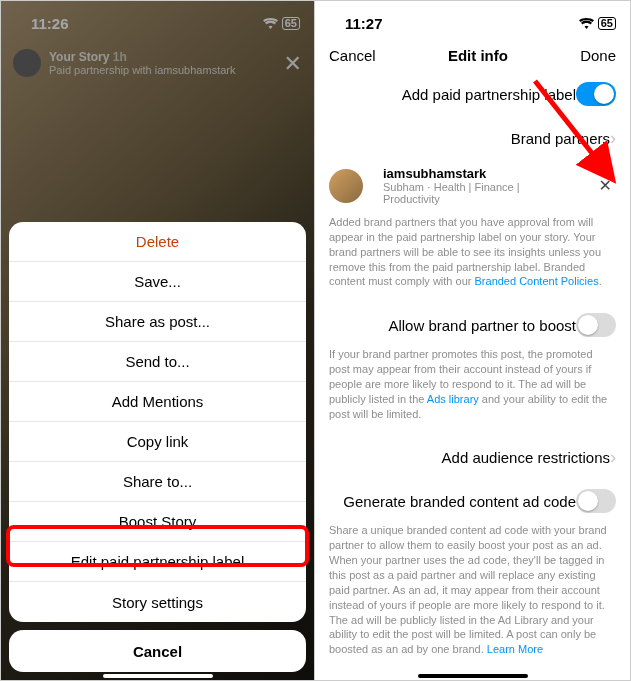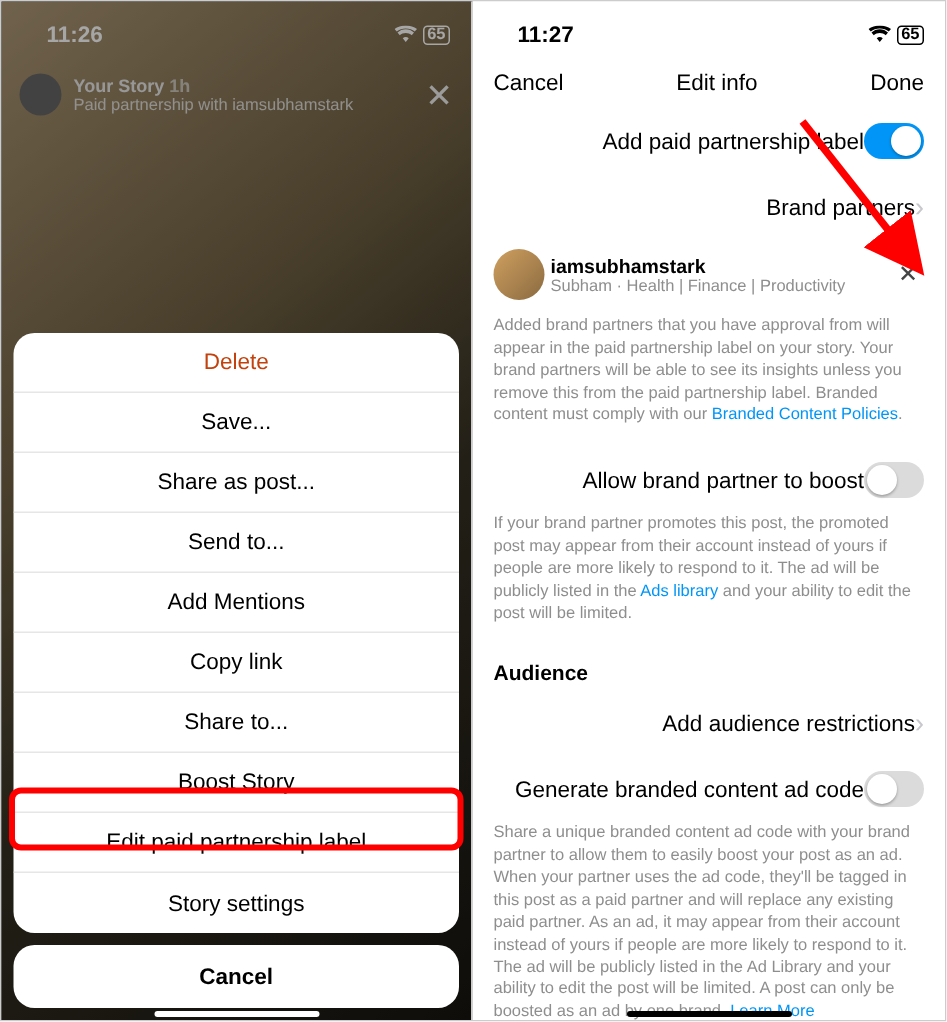--- a/index.html
+++ b/index.html
@@ -32,32 +32,32 @@
   .sheet-item:last-child { border-bottom: none; }
   .sheet-item.delete { color: #c2410c; }
   .cancel-btn { height: 42px; display: flex; align-items: center; justify-content: center; background: #fff; border-radius: 14px; font-size: 15px; font-weight: 600; color: #000; }
   .highlight { position: absolute; border: 4px solid #f00; border-radius: 8px; pointer-events: none; }
   .home-ind { position: absolute; bottom: 2px; left: 50%; transform: translateX(-50%); width: 110px; height: 4px; border-radius: 3px; }
   .home-white { background: #fff; }
   .home-black { background: #000; }
 
   
   .nav { display: flex; align-items: center; justify-content: space-between; padding: 2px 14px 8px; font-size: 15px; }
-  .nav .title { font-weight: 400; text-align: right; }
+  .nav .title { font-weight: 700; text-align: right; }
   .section { padding: 0 14px; }
   .row { display: flex; align-items: center; justify-content: flex-end; min-height: 44px; font-size: 15px; }
   .row .label { color: #000; }
   .toggle { width: 40px; height: 24px; border-radius: 12px; position: relative; }
   .toggle.on { background: #0095f6; }
   .toggle.off { background: #dbdbdb; }
   .toggle .knob { position: absolute; top: 2px; width: 20px; height: 20px; border-radius: 50%; background: #fff; box-shadow: 0 1px 2px rgba(0,0,0,0.3); }
   .toggle.on .knob { right: 2px; }
   .toggle.off .knob { left: 2px; }
   .chevron { color: #c7c7cc; font-size: 18px; }
-  .partner-row { display: flex; align-items: center; padding: 6px 14px 10px; gap: 4px; position: relative; }
+  .partner-row { display: flex; align-items: center; padding: 6px 14px 10px; gap: 20px; position: relative; }
   .partner-avatar { width: 34px; height: 34px; border-radius: 50%; background: linear-gradient(135deg,#d0a060,#8a6a40); }
   .partner-text { flex: 1; }
   .partner-text .uname { font-size: 13px; font-weight: 600; }
   .partner-text .meta { font-size: 11px; color: #8e8e8e; }
   .partner-x { color: #444; font-size: 16px; padding: 4px; }
   .helper { font-size: 11px; line-height: 1.35; color: #8e8e8e; padding: 0 14px 14px; }
   .helper a, .link { color: #0095f6; text-decoration: none; }
   .section-title { font-size: 14px; font-weight: 700; padding: 10px 14px 4px; }
   .arrow { position: absolute; pointer-events: none; }
 </style>
@@ -160,21 +160,20 @@
       <span class="label">Allow brand partner to boost</span>
       <span class="toggle off">
           <span class="knob"></span>
         </span>
     </div>
 
     <div class="helper">
       <span>If your brand partner promotes this post, the promoted post may appear from their account instead of yours if people are more likely to respond to it. The ad will be publicly listed in the </span><span class="link">Ads library</span><span> and your ability to edit the post will be limited.</span>
     </div>
 
-    <div class="section-title">Audience</div>
 
     <div class="section row">
       <span class="label">Add audience restrictions</span>
       <span class="chevron">›</span>
     </div>
 
     <div class="section row">
       <span class="label">Generate branded content ad code</span>
       <span class="toggle off">
           <span class="knob"></span>

